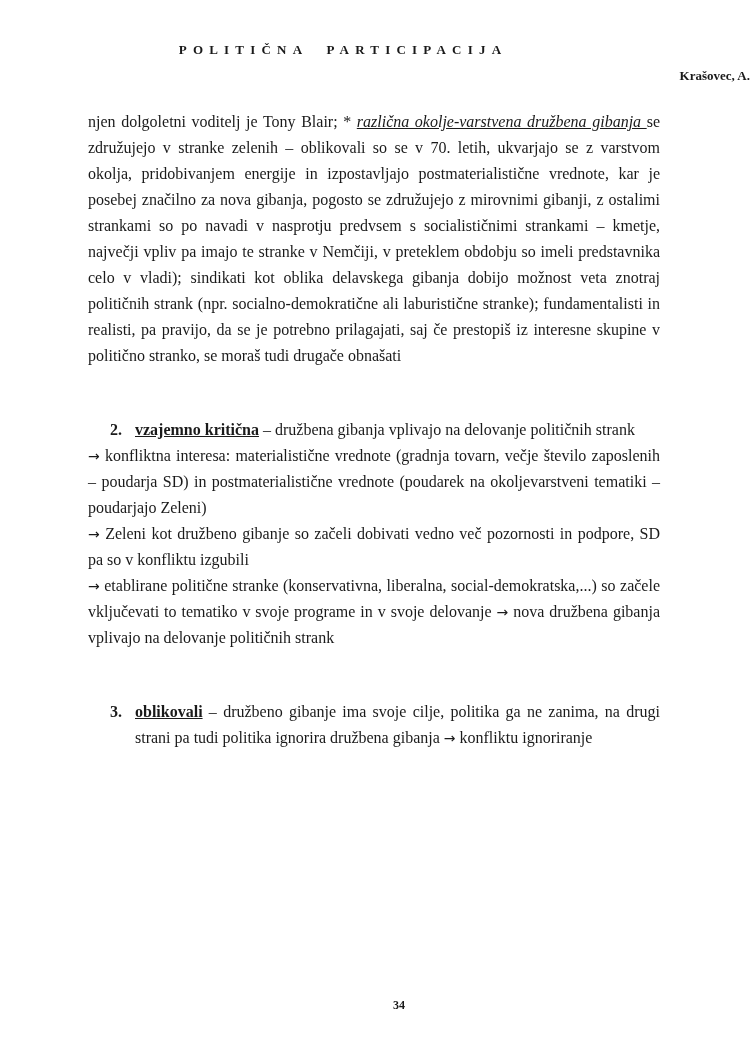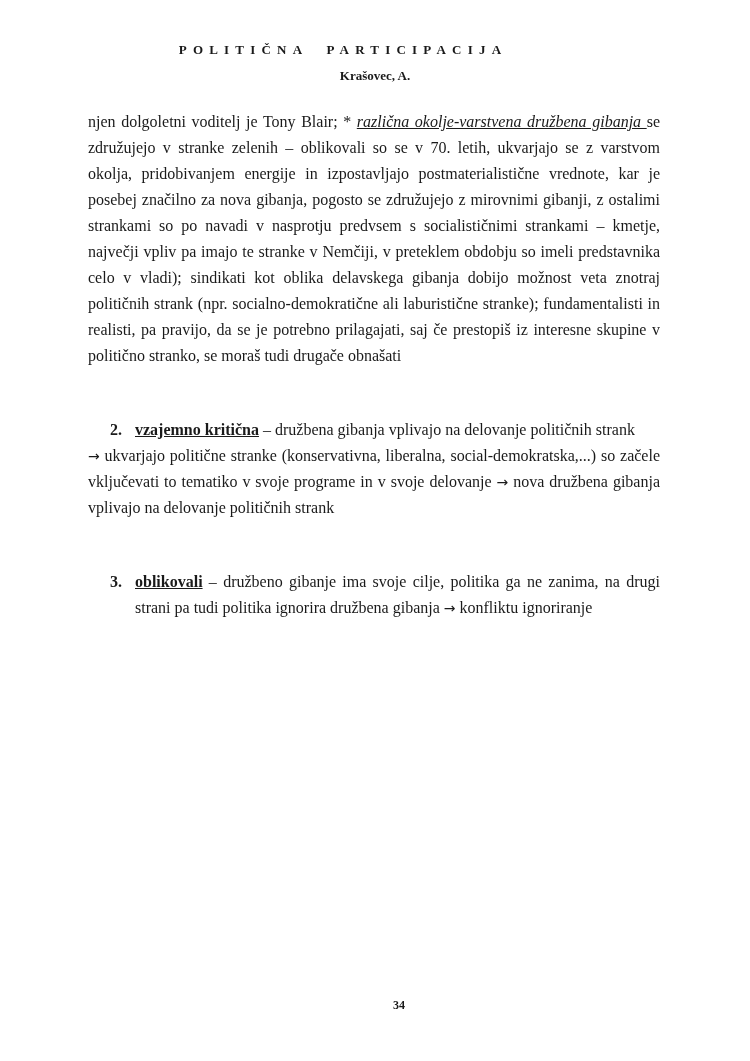--- a/index.html
+++ b/index.html
@@ -1,20 +1,20 @@
 <!DOCTYPE html>
 <html><head>
   <meta charset="utf-8">
   <style>
     html, body { margin: 0; padding: 0; background: #ffffff; }
     body { width: 750px; height: 1061px; position: relative; overflow: hidden;
            font-family: "Liberation Serif", "DejaVu Serif", serif; color: #1a1a1a; }
     .header-title { position: absolute; top: 42px; left: 0; width: 686px; text-align: center;
                     font-weight: bold; font-size: 13px; letter-spacing: 6.2px; }
-    .header-author { position: absolute; top: 68px; left: 0; width: 750px; text-align: center;
+    .header-author { position: absolute; top: 68px; left: 0; width: 750px; text-align: right;
                      font-weight: bold; font-size: 13px; }
     .content { position: absolute; top: 109px; left: 88px; width: 572px;
                font-size: 16px; line-height: 26px; }
     .p { text-align: justify; margin: 0; }
     .gap { height: 30px; }
     .li { display: flex; margin-left: 22px; }
     .li .num { width: 25px; flex: none; font-weight: bold; }
     .li .txt { flex: 1; text-align: justify; }
     .term { font-weight: bold; text-decoration: underline; margin-top: 38px; }
     .it { font-style: italic; text-decoration: underline; }
@@ -36,21 +36,27 @@
   <div class="gap"></div>
   <div class="gap" style="height: 18px;"></div>
 
   <div class="li">
     <span class="num">2.</span>
     <span class="txt"><span class="term">vzajemno kritična</span><span> – družbena gibanja vplivajo na delovanje političnih strank</span></span>
   </div>
 
 
   <p class="p">
-    <span class="arrow">→</span><span> ukvarjajo politične stranke (konservativna, liberalna, social-demokratska,...) so začele vključevati to tematiko v svoje programe in v svoje delovanje </span><span class="arrow">→</span><span> nova družbena gibanja vplivajo na delovanje političnih strank</span>
+    <span class="arrow">→</span><span> konfliktna interesa: materialistične vrednote (gradnja tovarn, večje število zaposlenih – poudarja SD) in postmaterialistične vrednote (poudarek na okoljevarstveni tematiki – poudarjajo Zeleni)</span>
+  </p>
+  <p class="p">
+    <span class="arrow">→</span><span> Zeleni kot družbeno gibanje so začeli dobivati vedno več pozornosti in podpore, SD pa so v konfliktu izgubili</span>
+  </p>
+  <p class="p">
+    <span class="arrow">→</span><span> etablirane politične stranke (konservativna, liberalna, social-demokratska,...) so začele vključevati to tematiko v svoje programe in v svoje delovanje </span><span class="arrow">→</span><span> nova družbena gibanja vplivajo na delovanje političnih strank</span>
   </p>
 
   <div class="gap"></div>
   <div class="gap" style="height: 18px;"></div>
 
   <div class="li">
     <span class="num">3.</span>
     <span class="txt"><span class="term">oblikovali</span><span> – družbeno gibanje ima svoje cilje, politika ga ne zanima, na drugi strani pa tudi politika ignorira družbena gibanja </span><span class="arrow">→</span><span> konfliktu ignoriranje</span></span>
   </div>
 

